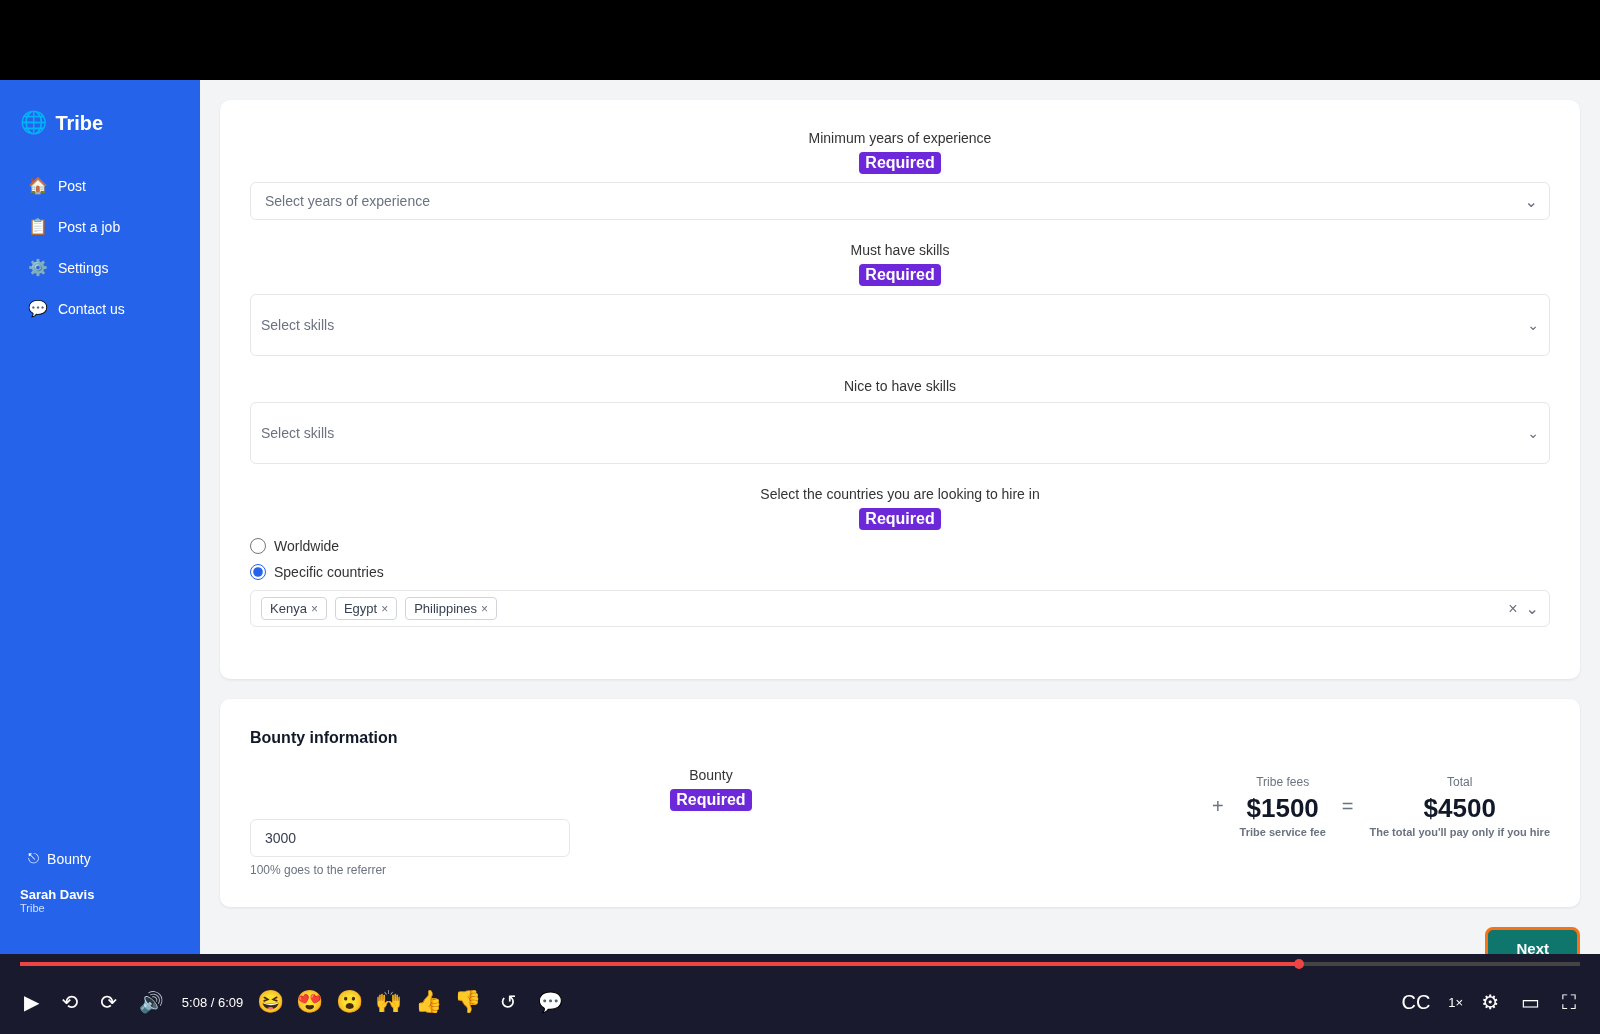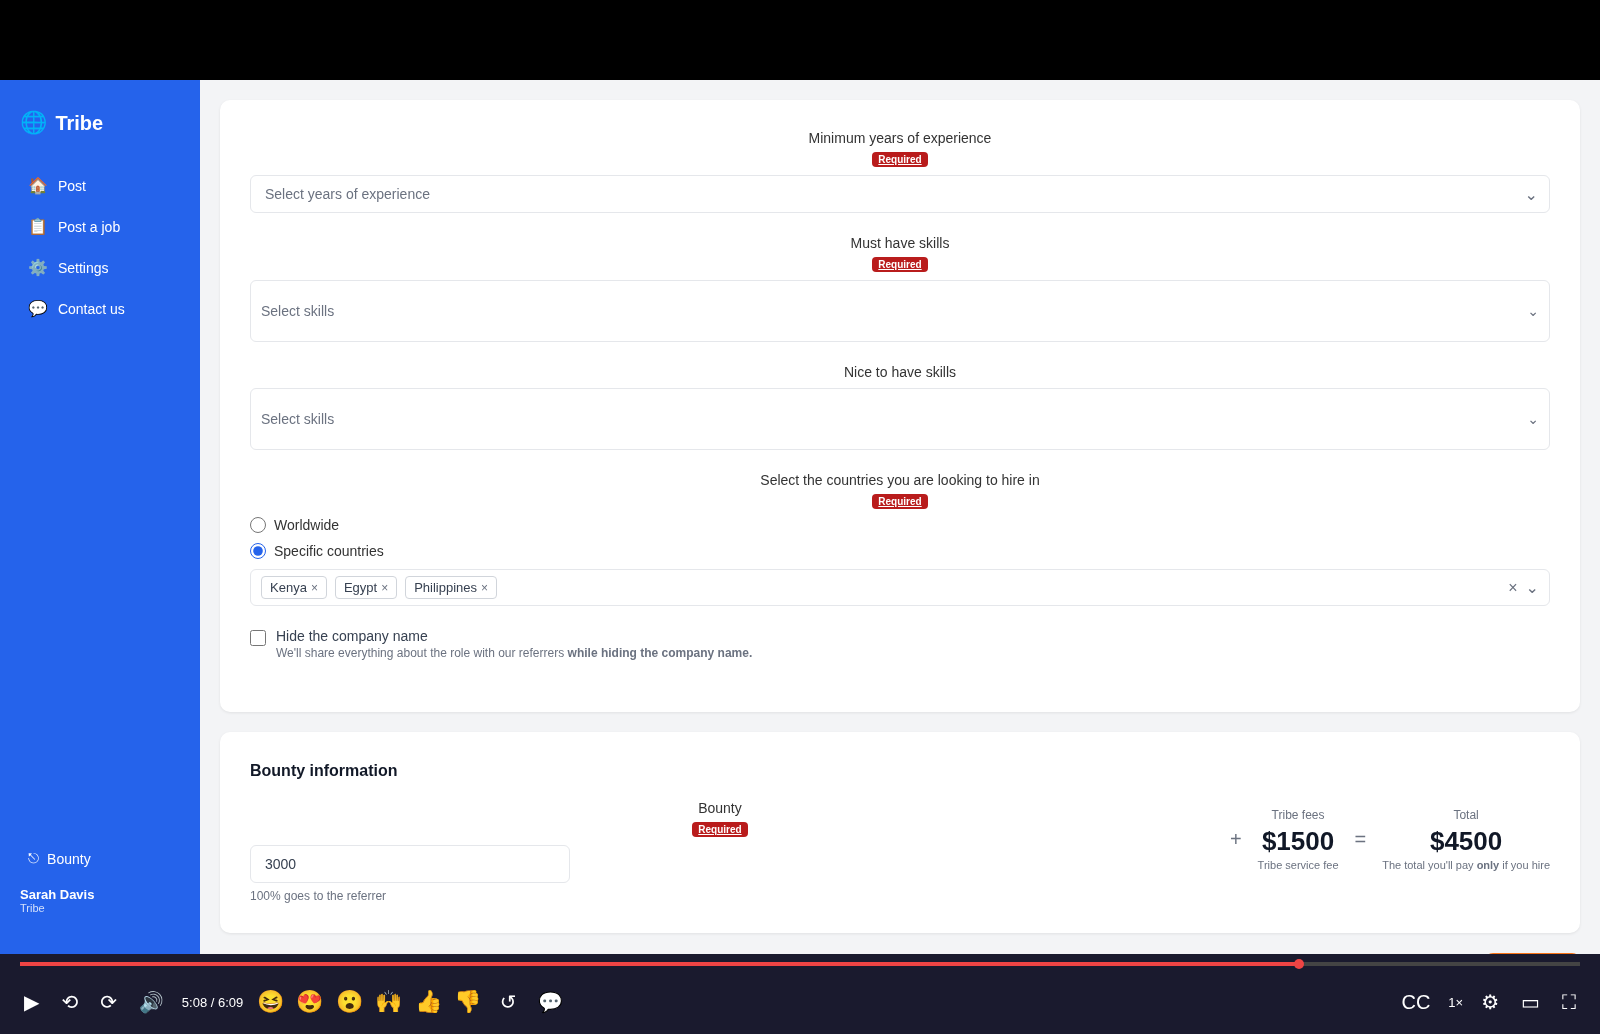--- a/index.html
+++ b/index.html
@@ -96,27 +96,26 @@
       font-weight: 500;
       color: #333;
       margin-bottom: 8px;
       display: flex;
       align-items: center;
       gap: 6px;
       flex-direction: column;
     }
 
     .required-badge {
-      background: #b91c1c;
-      color: #fff;
-      font-size: 10px;
+      background: #6d28d9;
+      color: #fff;
+      font-size: 16px;
       padding: 2px 6px;
       border-radius: 4px;
       font-weight: 600;
-      text-decoration: underline;
     }
 
     .form-select {
       width: 100%;
       padding: 10px 14px;
       border: 1px solid #e5e7eb;
       border-radius: 6px;
       font-size: 14px;
       color: #6b7280;
       background: #fff;
@@ -284,20 +283,21 @@
     }
     .bounty-fees-amount {
       font-size: 26px;
       font-weight: 700;
       color: #111827;
     }
     .bounty-fees-sublabel {
       font-size: 11px;
       color: #6b7280;
       margin-top: 2px;
+      font-weight: bold;
     }
 
     .bounty-equals {
       font-size: 20px;
       color: #6b7280;
     }
     .bounty-plus {
       font-size: 20px;
       color: #6b7280;
     }
@@ -511,29 +511,20 @@
           </div>
           <div class="tag">
             <span>Philippines</span>
             <span class="tag-close">×</span>
           </div>
           <span class="tags-clear">×</span>
           <span class="tags-chevron">⌄</span>
         </div>
       </div>
 
-      <div class="form-group">
-        <div class="checkbox-item">
-          <input type="checkbox" style="">
-          <div>
-            <div class="checkbox-label-main">Hide the company name</div>
-            <div class="checkbox-label-sub">We'll share everything about the role with our referrers <strong>while hiding the company name.</strong></div>
-          </div>
-        </div>
-      </div>
     </div>
 
     <div class="form-card">
       <div class="bounty-section-title">Bounty information</div>
 
       <div class="bounty-layout">
         <div class="bounty-left">
           <div class="form-label">
             <span>Bounty</span>
             <span class="required-badge">Required</span>

